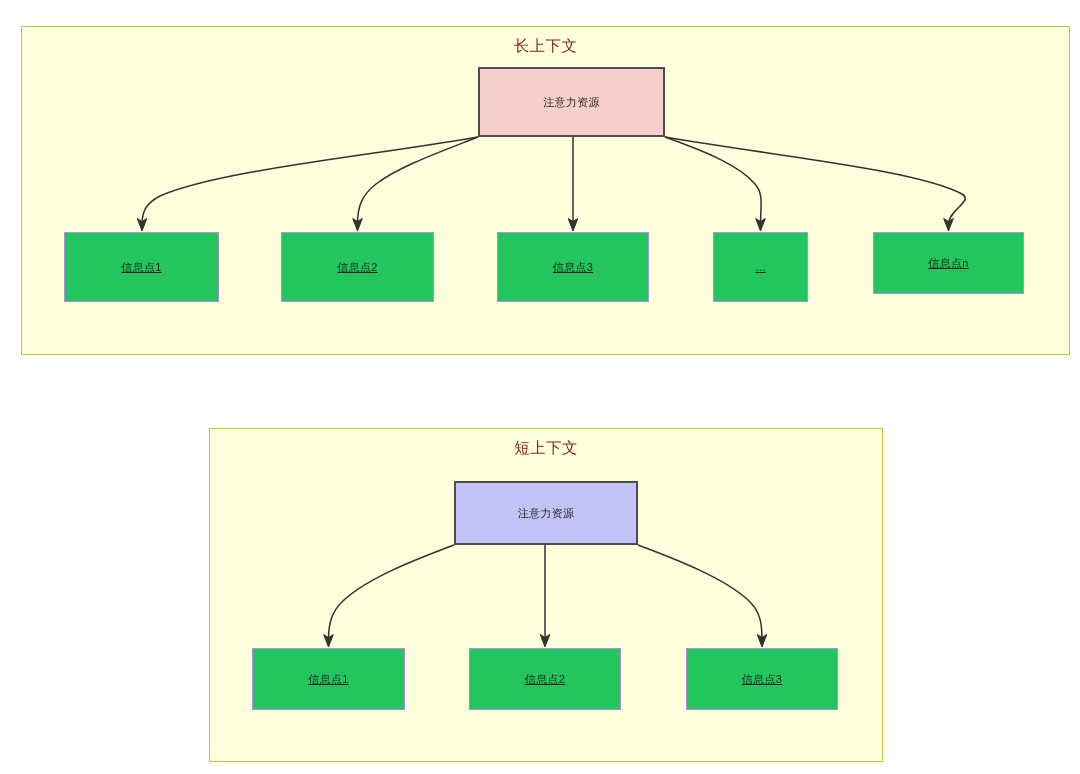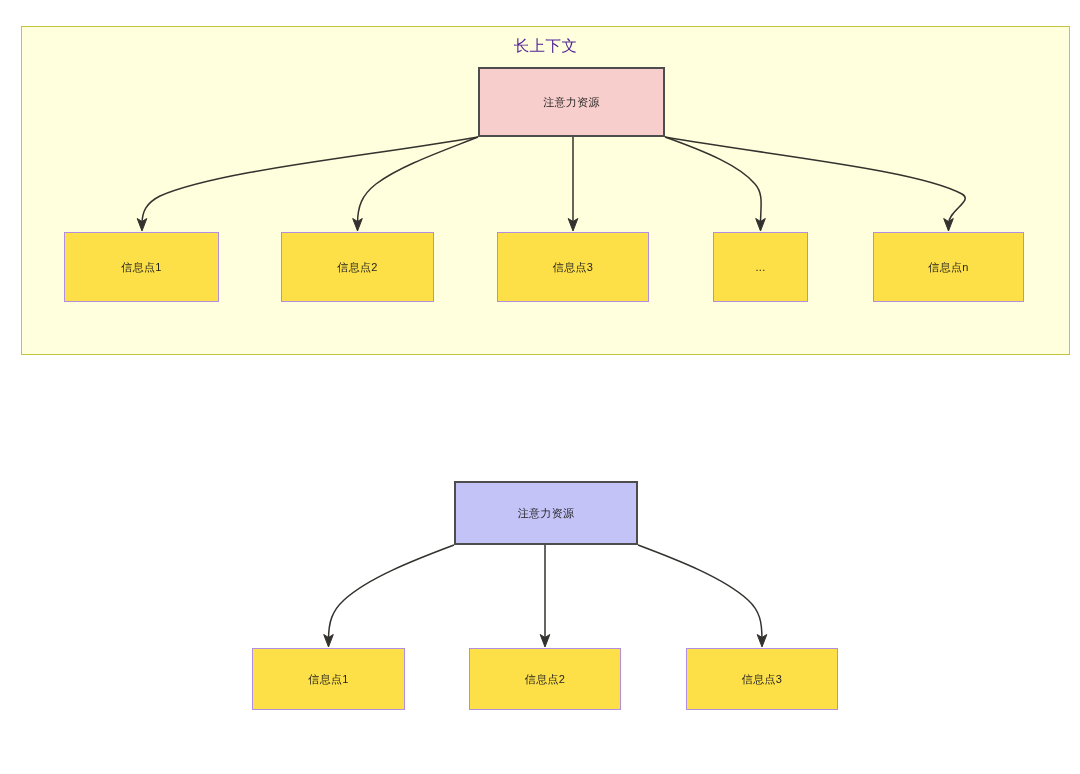--- a/index.html
+++ b/index.html
@@ -27,21 +27,21 @@
     background: #ffffdd;
     border: 1.4px solid #c4c43c;
   }
   .container-title {
     position: absolute;
     width: 100%;
     text-align: center;
     top: 9px;
     left: 0;
     font-size: 15.5px;
-    color: #4c1d95;
+    color: #7f1d1d;
     letter-spacing: 0.4px;
     white-space: nowrap;
   }
   .node {
     position: absolute;
     box-sizing: border-box;
     display: flex;
     align-items: center;
     justify-content: center;
     font-size: 11px;
@@ -52,22 +52,23 @@
   }
   .node-source-red {
     background: #f8cecc;
     border: 2.4px solid #4d4d4d;
   }
   .node-source-blue {
     background: #c3c3f7;
     border: 2.4px solid #4d4d4d;
   }
   .node-info {
-    background: #fde047;
+    background: #22c55e;
     border: 1.6px solid #b18fe0;
+    text-decoration: underline;
   }
   svg.edges {
     position: absolute;
     left: 0; top: 0;
     width: 1080px;
     height: 774px;
     overflow: visible;
     z-index: 2;
     pointer-events: none;
   }
@@ -132,24 +133,27 @@
   </div>
 
   <div class="node node-info" style="left:497px; top:232px; width:152px; height:70px;">
     <span>信息点3</span>
   </div>
 
   <div class="node node-info" style="left:713px; top:232px; width:95px; height:70px;">
     <span>...</span>
   </div>
 
-  <div class="node node-info" style="left:873px; top:232px; width:151px; height:70px;">
+  <div class="node node-info" style="left:873px; top:232px; width:151px; height:62px;">
     <span>信息点n</span>
   </div>
 
+  <div class="container-box" style="left:209px; top:428px; width:674px; height:334px;">
+    <div class="container-title">短上下文</div>
+  </div>
 
   <svg class="edges" viewBox="0 0 1080 774">
 
     <g>
       <path d="M 454 545 C 414 560 368 578 344 600 C 332 611 328.5 622 328.5 640"></path>
       <polygon points="328.5,647 323.7,634.5 328.5,637.5 333.3,634.5"></polygon>
     </g>
 
     <g>
       <path d="M 545 545 L 545 640"></path>

